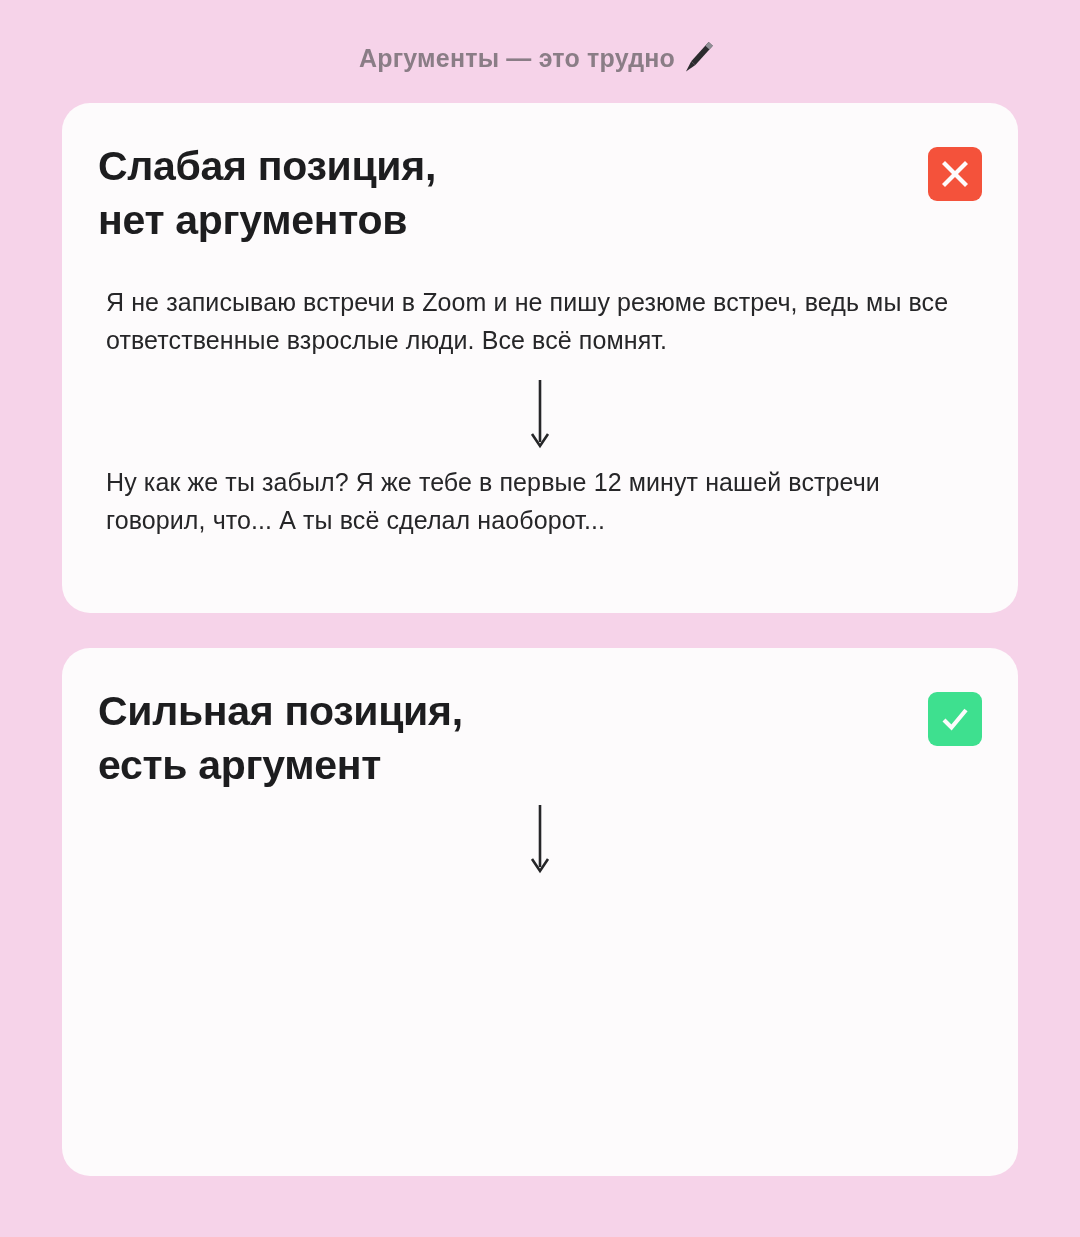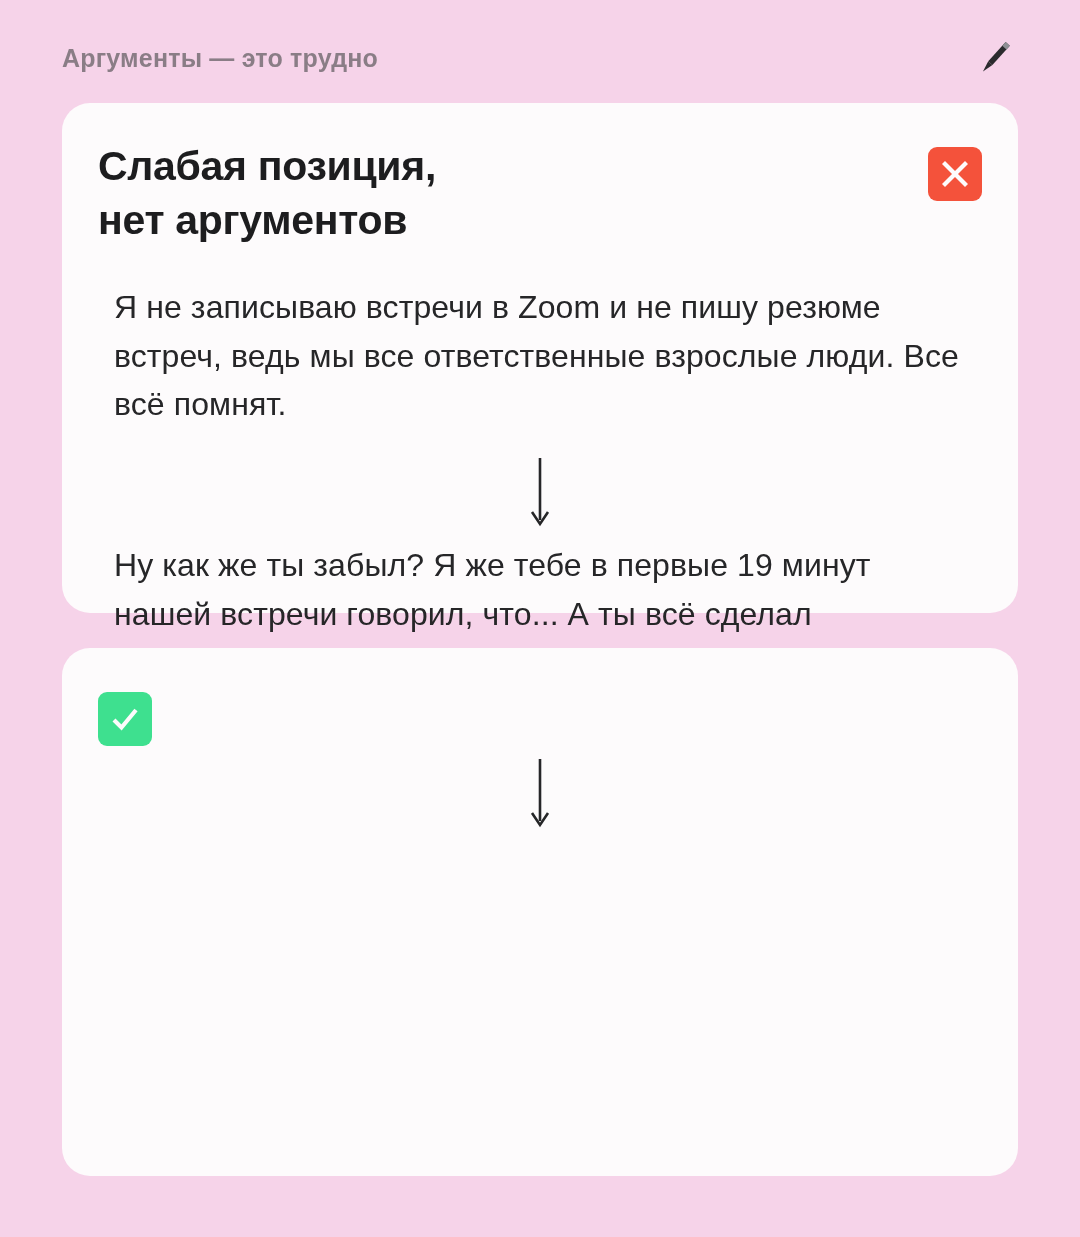--- a/index.html
+++ b/index.html
@@ -23,21 +23,21 @@
 
   
   .header {
     position: absolute;
     top: 30px;
     left: 62px;
     right: 62px;
     height: 56px;
     display: flex;
     align-items: center;
-    justify-content: space-between;
+    justify-content: center;
   }
   .header-title {
     font-size: 25px;
     font-weight: bold;
     letter-spacing: 0.2px;
     color: #8a7d86;
     white-space: nowrap;
   }
   .header-icon {
     width: 46px;
@@ -84,24 +84,24 @@
     margin-top: 8px;
     display: flex;
     align-items: center;
     justify-content: center;
   }
   .badge.red { background: #f4523b; }
   .badge.green { background: #3ee08f; }
   .badge svg { display: block; }
 
   .body-text {
-    font-size: 32px;
+    font-size: 25px;
     line-height: 1.52;
     color: #262628;
-    margin: 16px;
+    margin: 8px;
     letter-spacing: 0.1px;
   }
   .text-top { margin-top: 36px; }
   .text-bottom { margin-top: 0; }
 
   .arrow-wrap {
     display: flex;
     justify-content: center;
     align-items: center;
     height: 96px;
@@ -140,25 +140,27 @@
 
     <p class="body-text text-top">Я не записываю встречи в Zoom и не пишу резюме встреч, ведь мы все ответственные взрослые люди. Все всё помнят.</p>
 
     <div class="arrow-wrap">
       <svg width="30" height="74" viewBox="0 0 30 74" aria-hidden="true">
         <line x1="15" y1="2" x2="15" y2="64" stroke="#262628" stroke-width="2.6"></line>
         <polyline points="7,56 15,68 23,56" fill="none" stroke="#262628" stroke-width="2.6"></polyline>
       </svg>
     </div>
 
-    <p class="body-text text-bottom">Ну как же ты забыл? Я же тебе в первые 19 минут нашей встречи говорил, что... А ты всё сделал наоборот...</p>
+    <p class="body-text text-bottom">Ну как же ты забыл? Я же тебе в первые 12 минут нашей встречи говорил, что... А ты всё сделал наоборот...</p>
   </div>
 
   <div class="card" id="card-strong">
     <div class="card-head">
+      <h2 class="card-title">Сильная позиция,
+есть аргумент</h2>
       <div class="badge green">
         <svg width="36" height="36" viewBox="0 0 36 36" aria-hidden="true">
           <polyline points="7,19 14.5,26.5 29,9" fill="none" stroke="#fdfbfc" stroke-width="4.2" stroke-linecap="butt" stroke-linejoin="miter"></polyline>
         </svg>
       </div>
     </div>
 
 
     <div class="arrow-wrap">
       <svg width="30" height="74" viewBox="0 0 30 74" aria-hidden="true">

